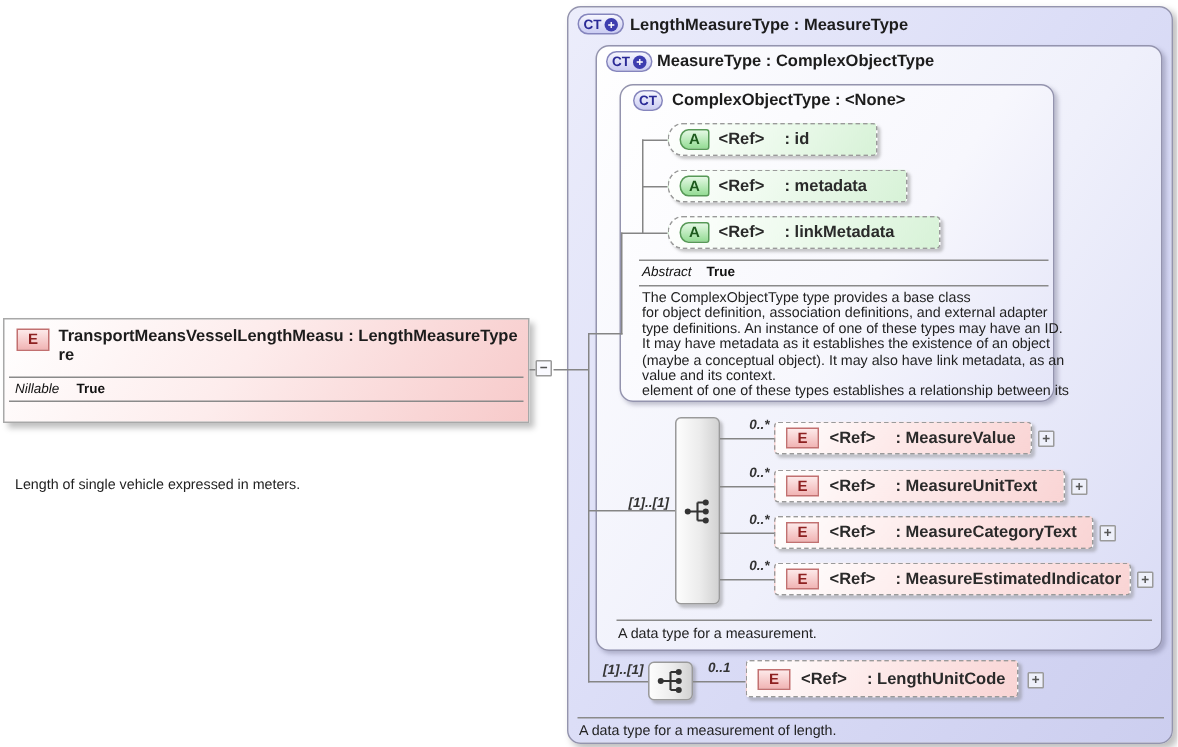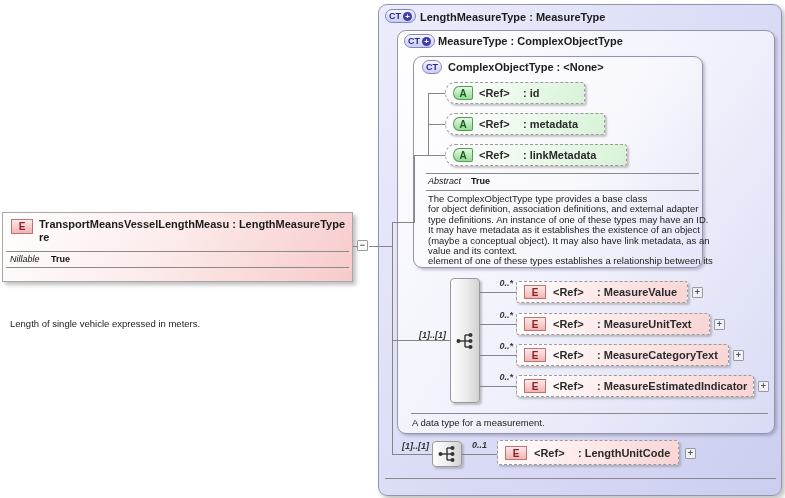--- a/index.html
+++ b/index.html
@@ -73,20 +73,21 @@
 
 <div id="canvas">
 
   <div class="type-box box-outer">
     <span class="badge-ct" style="left:6px; top:4px;">
       <span>CT</span>
       <span class="plus-circle">+</span>
     </span>
     <div class="t-title abs" style="left:41px; top:6px;">LengthMeasureType : MeasureType</div>
     <div class="divline" style="left:6px; right:5px; top:473px;"></div>
+    <div class="t-doc abs" style="left:7px; top:477px;">A data type for a measurement of length.</div>
   </div>
 
   <div class="type-box box-measure">
     <span class="badge-ct" style="left:6px; top:3px;">
       <span>CT</span>
       <span class="plus-circle">+</span>
     </span>
     <div class="t-title abs" style="left:40px; top:4px;">MeasureType : ComplexObjectType</div>
     <div class="divline" style="left:13px; right:6px; top:382px;"></div>
     <div class="t-doc abs" style="left:14px; top:386px;">A data type for a measurement.</div>

